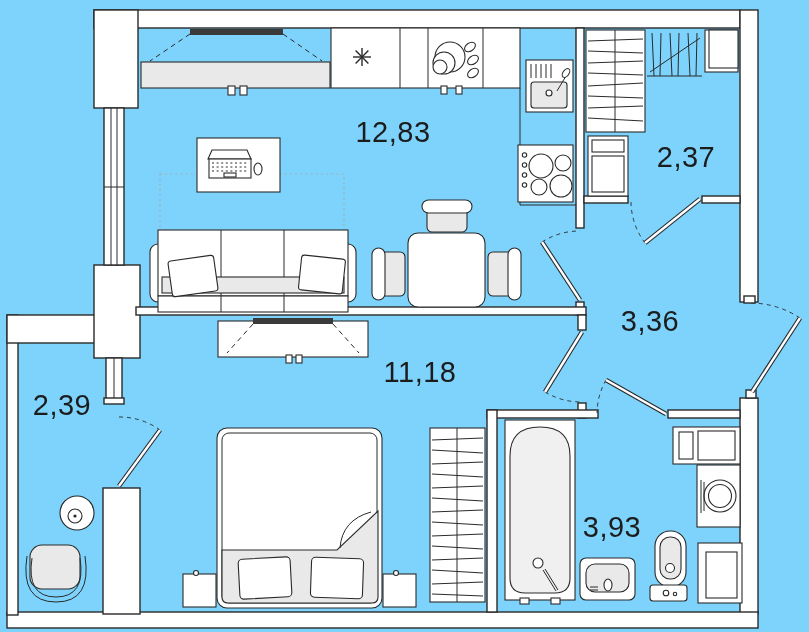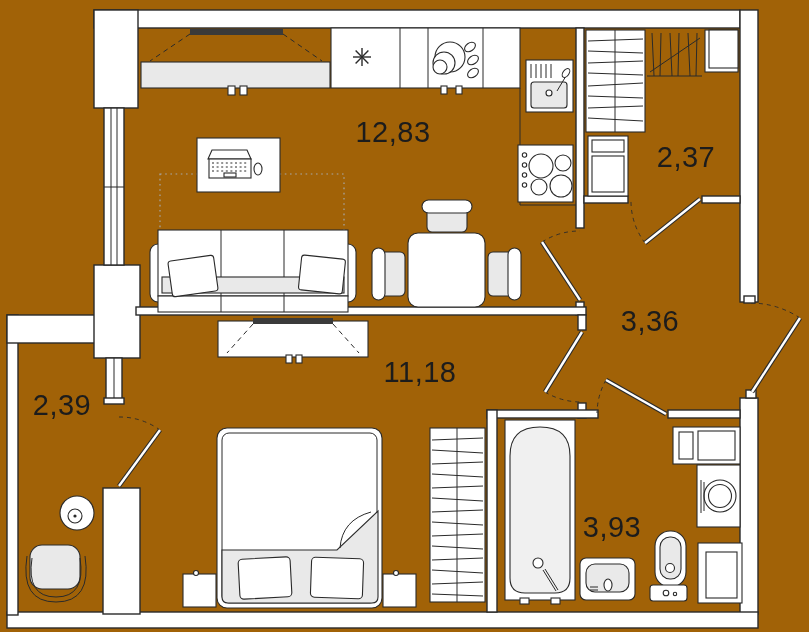--- a/index.html
+++ b/index.html
@@ -1,16 +1,16 @@
 <!DOCTYPE html>
 <html><head>
 <meta charset="utf-8">
 <style>
   html,body{margin:0;padding:0;background:#fff;}
-  #stage{position:relative;width:809px;height:632px;background:#a16207;overflow:hidden;
+  #stage{position:relative;width:809px;height:632px;background:#7dd3fc;overflow:hidden;
          font-family:"Liberation Sans",sans-serif;}
   svg{position:absolute;left:0;top:0;}
   .wall{fill:#ffffff;stroke:#2a2a2a;stroke-width:1.4;}
   .furn{fill:#ffffff;stroke:#2a2a2a;stroke-width:1.1;}
   .gray{fill:#e9e9e9;stroke:#2a2a2a;stroke-width:1.1;}
   .tubw{fill:#f0f0f0;stroke:#2a2a2a;stroke-width:1.1;}
   .ln{stroke:#2a2a2a;stroke-width:1;fill:none;}
   .dash{stroke:#2a2a2a;stroke-width:1;fill:none;stroke-dasharray:5 4;}
   .dots{stroke:#2a2a2a;stroke-width:1;fill:none;stroke-dasharray:2 2.6;}
   .rug{stroke:#a8a8a8;stroke-width:1.2;fill:none;stroke-dasharray:1.6 3.6;}

